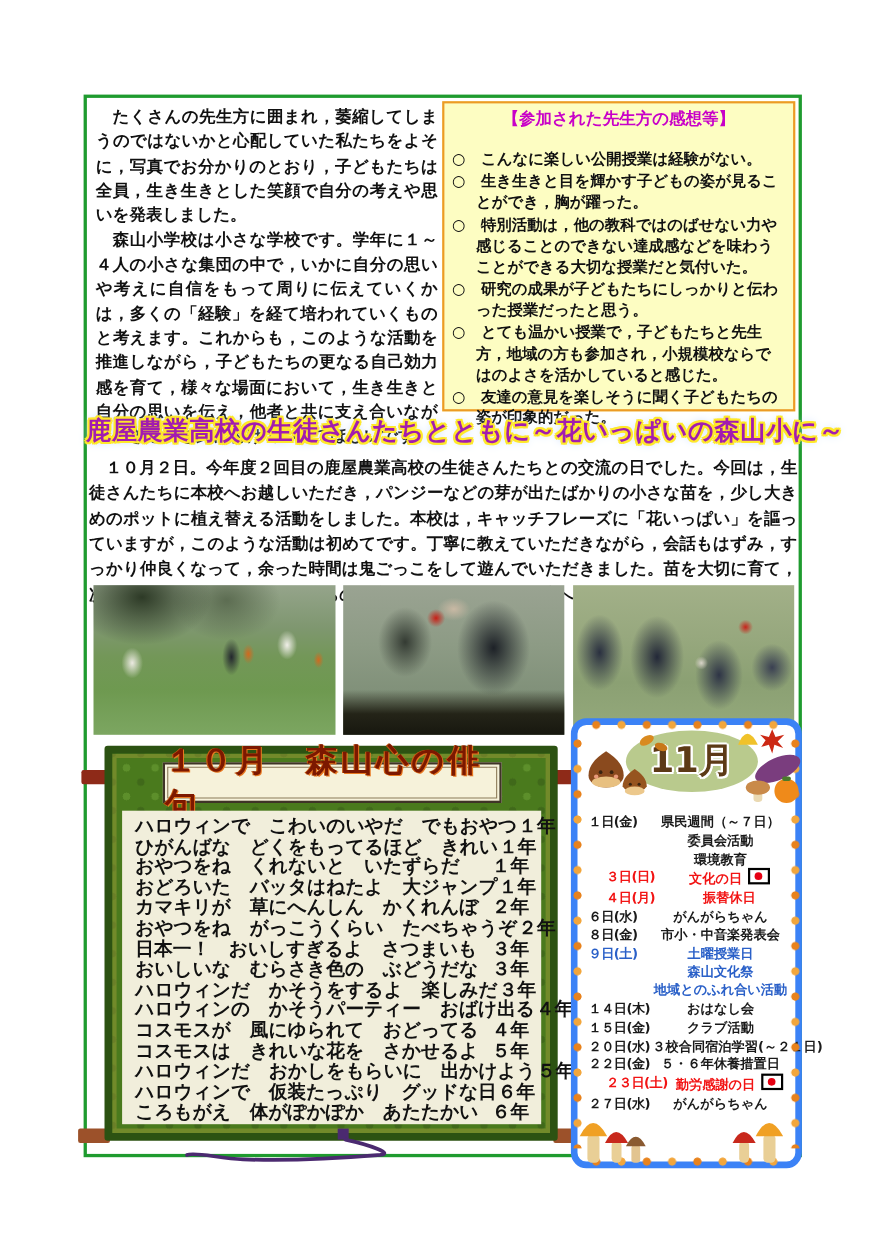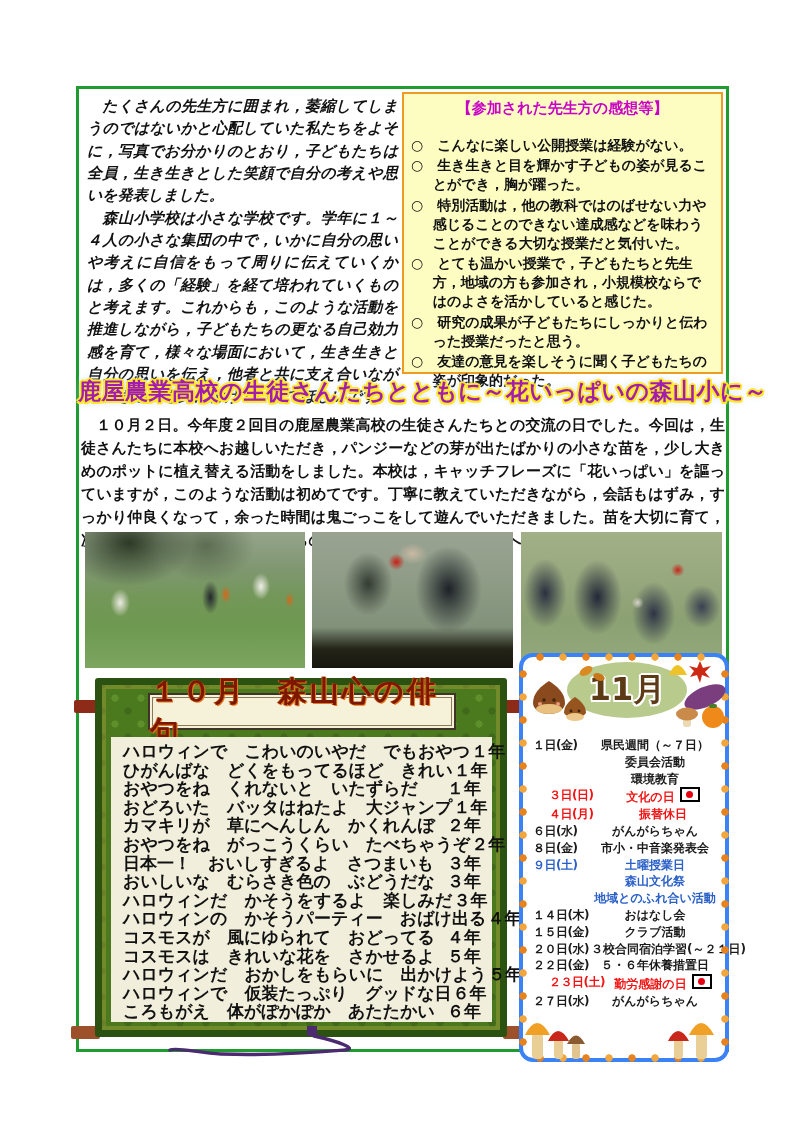--- a/index.html
+++ b/index.html
@@ -2,21 +2,21 @@
 <html><head>
 <meta charset="utf-8">
 <style>
   html,body{margin:0;padding:0;background:#fff;}
   .page{position:relative;width:794px;height:1123px;background:#ffffff;overflow:hidden;
         font-family:"DejaVu Sans","Liberation Sans",sans-serif;}
   .frame{position:absolute;left:76px;top:86px;width:647px;height:960px;border:3px solid #1f9b2f;}
 
   
   .intro{position:absolute;left:87px;top:95px;width:311px;font-size:15px;font-weight:bold;
-         line-height:1.49;color:#111;text-align:justify;font-style:italic;}
+         line-height:1.49;color:#111;text-align:justify;}
   .intro p{margin:0;}
 
   
   .feedback{position:absolute;left:402px;top:92px;width:321px;height:282px;box-sizing:border-box;
             background:#fdfdc2;border:2px solid #ec9b25;padding:4px 7px;}
   .feedback-title{text-align:center;font-size:15px;font-weight:bold;color:#c800c8;margin:1px 0 18px 0;}
   .feedback ul{list-style:none;margin:0;padding:0;}
   .feedback li{font-size:14px;font-weight:bold;color:#111;line-height:1.37;
                text-indent:-1.55em;padding-left:1.55em;margin-bottom:1px;}
 
@@ -80,21 +80,21 @@
                text-shadow:1px 1px 0 #e87820,-1px 0 0 #c85a10;}
   .haiku-panel{position:absolute;left:111px;top:737px;width:381px;height:285px;z-index:4;
                box-sizing:border-box;background:#f1eedb;padding:5px 10px 0 12px;}
   .haiku-row{display:flex;justify-content:space-between;font-size:17px;font-weight:bold;
              color:#111;line-height:18.6px;white-space:nowrap;}
   .h-grade{flex:none;width:36px;text-align:center;}
   .squiggle{position:absolute;left:145px;top:1022px;z-index:5;}
 
   
   .calendar{position:absolute;left:519px;top:653px;width:210px;height:409px;z-index:6;
-            box-sizing:border-box;background:#fff;border:4px solid #3b82f6;border-radius:14px;}
+            box-sizing:border-box;background:#fff;border:6px solid #3b82f6;border-radius:14px;}
   .dots{position:absolute;}
   .dots-h{left:12px;right:12px;height:10px;
           background-image:radial-gradient(circle at 5px 5px,#e8821c 3.4px,rgba(0,0,0,0) 4px),
                            radial-gradient(circle at 5px 5px,#f2a63c 3.4px,rgba(0,0,0,0) 4px);
           background-size:46px 10px,46px 10px;background-position:0 0,23px 0;background-repeat:repeat-x;}
   .dots-top{top:-5px;} .dots-bottom{bottom:-5px;}
   .dots-v{top:12px;bottom:12px;width:10px;
           background-image:radial-gradient(circle at 5px 5px,#e8821c 3.4px,rgba(0,0,0,0) 4px),
                            radial-gradient(circle at 5px 5px,#f2a63c 3.4px,rgba(0,0,0,0) 4px);
           background-size:10px 46px,10px 46px;background-position:0 0,0 23px;background-repeat:repeat-y;}
@@ -129,22 +129,22 @@
     <p>　たくさんの先生方に囲まれ，萎縮してしまうのではないかと心配していた私たちをよそに，写真でお分かりのとおり，子どもたちは全員，生き生きとした笑顔で自分の考えや思いを発表しました。</p>
     <p>　森山小学校は小さな学校です。学年に１～４人の小さな集団の中で，いかに自分の思いや考えに自信をもって周りに伝えていくかは，多くの「経験」を経て培われていくものと考えます。これからも，このような活動を推進しながら，子どもたちの更なる自己効力感を育て，様々な場面において，生き生きと自分の思いを伝え，他者と共に支え合いながら生きる力を身に付けていってほしいです。</p>
   </div>
 
   <div class="feedback">
     <div class="feedback-title">【参加された先生方の感想等】</div>
     <ul>
       <li><span>○　</span><span>こんなに楽しい公開授業は経験がない。</span></li>
       <li><span>○　</span><span>生き生きと目を輝かす子どもの姿が見ることができ，胸が躍った。</span></li>
       <li><span>○　</span><span>特別活動は，他の教科ではのばせない力や感じることのできない達成感などを味わうことができる大切な授業だと気付いた。</span></li>
+      <li><span>○　</span><span>研究の成果が子どもたちにしっかりと伝わった授業だったと思う。</span></li>
       <li><span>○　</span><span>とても温かい授業で，子どもたちと先生方，地域の方も参加され，小規模校ならではのよさを活かしていると感じた。</span></li>
-      <li><span>○　</span><span>研究の成果が子どもたちにしっかりと伝わった授業だったと思う。</span></li>
       <li><span>○　</span><span>友達の意見を楽しそうに聞く子どもたちの姿が印象的だった。</span></li>
     </ul>
   </div>
 
   <div class="sec-title">鹿屋農業高校の生徒さんたちとともに～花いっぱいの森山小に～</div>
   <p class="sec-body">　１０月２日。今年度２回目の鹿屋農業高校の生徒さんたちとの交流の日でした。今回は，生徒さんたちに本校へお越しいただき，パンジーなどの芽が出たばかりの小さな苗を，少し大きめのポットに植え替える活動をしました。本校は，キャッチフレーズに「花いっぱい」を謳っていますが，このような活動は初めてです。丁寧に教えていただきながら，会話もはずみ，すっかり仲良くなって，余った時間は鬼ごっこをして遊んでいただきました。苗を大切に育て，次回は１２月。また生徒さんたちの指導のもと，いよいよ花壇への植え付け作業です。</p>
 
   <div class="photo photo1"></div>
   <div class="photo photo2"></div>
   <div class="photo photo3"></div>

